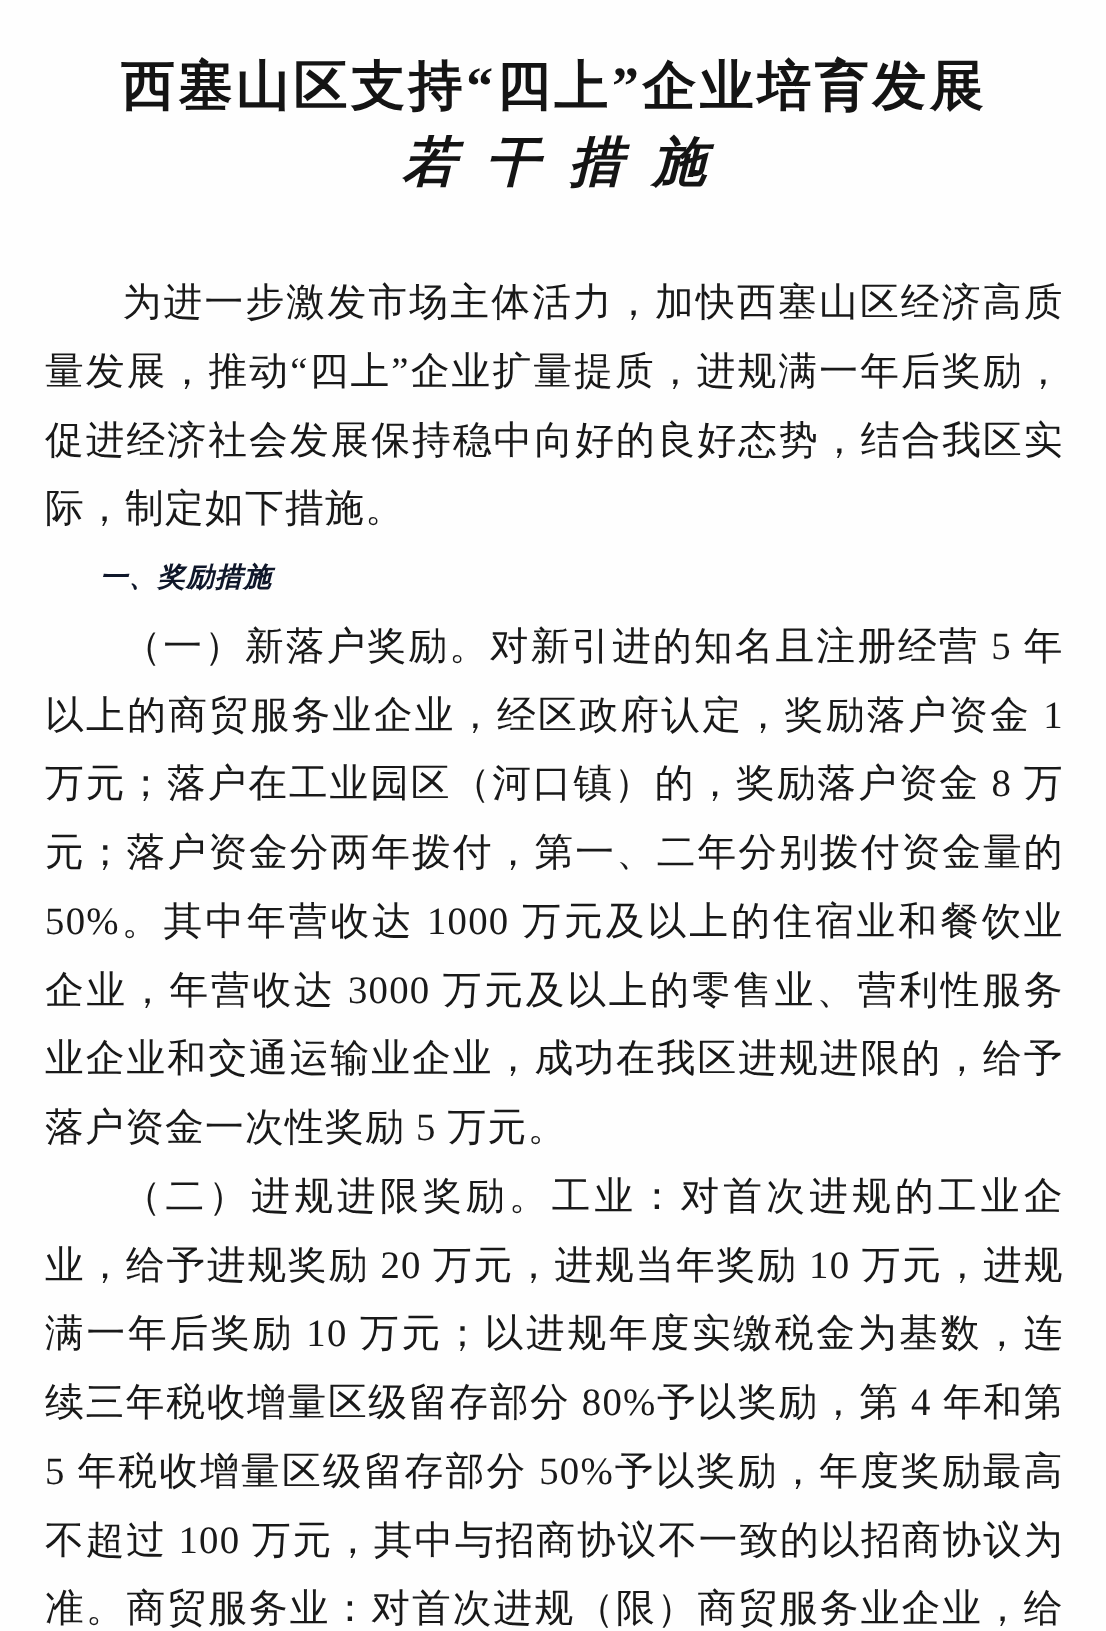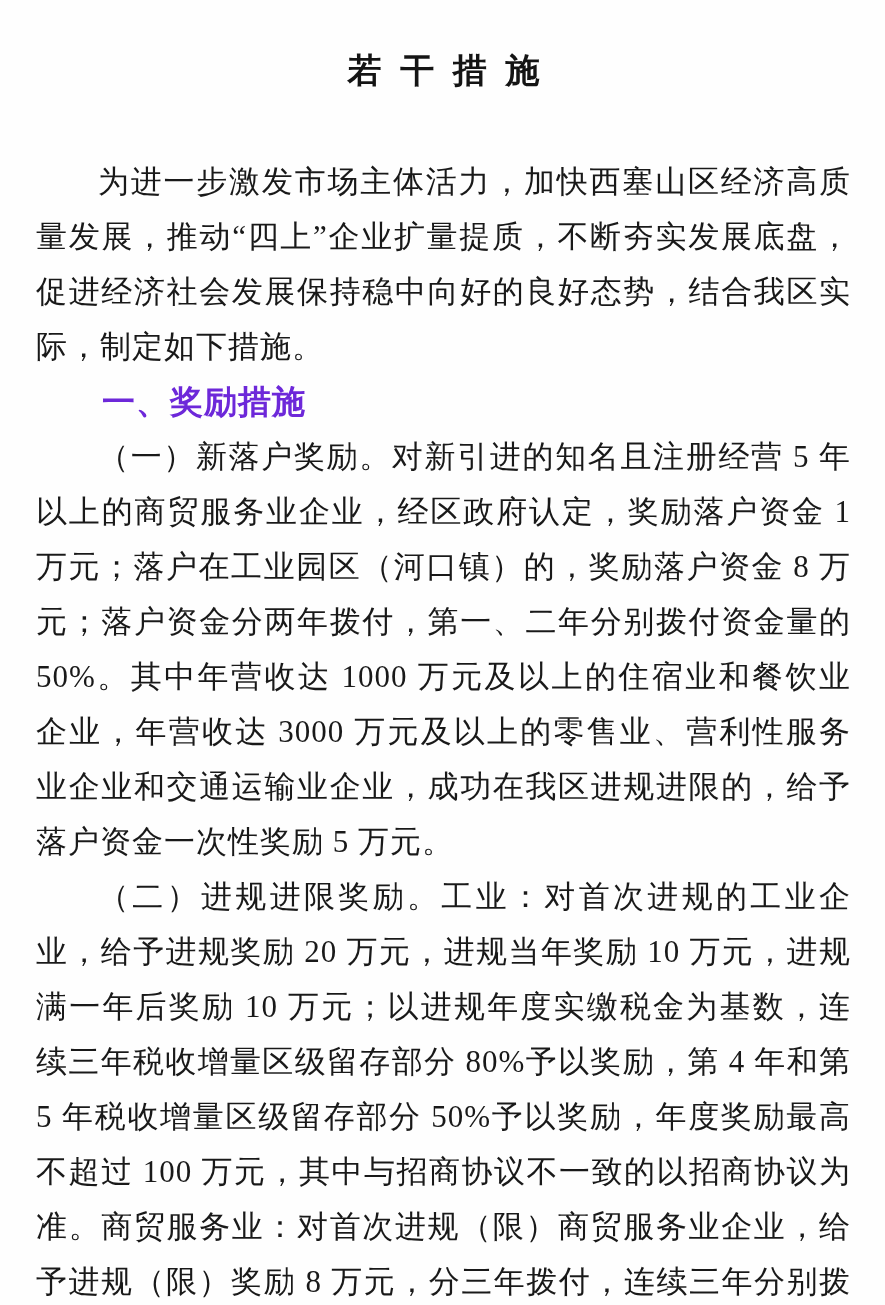--- a/index.html
+++ b/index.html
@@ -30,63 +30,66 @@
     margin-bottom: 52px;
   }
 
   .doc-title .title-line1 {
     font-size: 43px;
     line-height: 60px;
     letter-spacing: 3px;
   }
 
   .doc-title .title-line2 {
-    font-size: 34px;
+    font-size: 43px;
     line-height: 62px;
     letter-spacing: 0.55em;
     margin-right: -0.55em; 
+    font-style: italic;
   }
 
   
   .doc-body {
     font-size: 31px;
     line-height: 55px;
     text-align: justify;
     color: #191919;
     font-family: "Liberation Serif", "DejaVu Serif", serif;
   }
 
   .doc-body p {
     text-indent: 2em;
     margin: 0;
     letter-spacing: 1px;
   }
 
   .section-heading {
     font-family: "Liberation Sans", "DejaVu Sans", sans-serif;
     font-weight: 700;
-    font-size: 33px;
+    font-size: 22px;
     line-height: 55px;
     text-indent: 2em;
-    color: #6d28d9;
+    color: #0f172a;
     letter-spacing: 1px;
+    font-style: italic;
   }
 </style>
 </head>
 <body>
 
 <div class="page">
 
   <header class="doc-title">
+    <div class="title-line1">西塞山区支持“四上”企业培育发展</div>
     <div class="title-line2">若干措施</div>
   </header>
 
   <main class="doc-body">
 
-    <p>为进一步激发市场主体活力，加快西塞山区经济高质量发展，推动“四上”企业扩量提质，不断夯实发展底盘，促进经济社会发展保持稳中向好的良好态势，结合我区实际，制定如下措施。</p>
+    <p>为进一步激发市场主体活力，加快西塞山区经济高质量发展，推动“四上”企业扩量提质，进规满一年后奖励，促进经济社会发展保持稳中向好的良好态势，结合我区实际，制定如下措施。</p>
 
     <div class="section-heading">一、奖励措施</div>
 
     <p>（一）新落户奖励。对新引进的知名且注册经营 5 年以上的商贸服务业企业，经区政府认定，奖励落户资金 1 万元；落户在工业园区（河口镇）的，奖励落户资金 8 万元；落户资金分两年拨付，第一、二年分别拨付资金量的 50%。其中年营收达 1000 万元及以上的住宿业和餐饮业企业，年营收达 3000 万元及以上的零售业、营利性服务业企业和交通运输业企业，成功在我区进规进限的，给予落户资金一次性奖励 5 万元。</p>
 
     <p>（二）进规进限奖励。工业：对首次进规的工业企业，给予进规奖励 20 万元，进规当年奖励 10 万元，进规满一年后奖励 10 万元；以进规年度实缴税金为基数，连续三年税收增量区级留存部分 80%予以奖励，第 4 年和第 5 年税收增量区级留存部分 50%予以奖励，年度奖励最高不超过 100 万元，其中与招商协议不一致的以招商协议为准。商贸服务业：对首次进规（限）商贸服务业企业，给予进规（限）奖励 8 万元，分三年拨付，连续三年分别拨付企业 3 万元、3 万元、2 万元奖励（当年销售额/营业</p>
 
   </main>
 
 </div>

